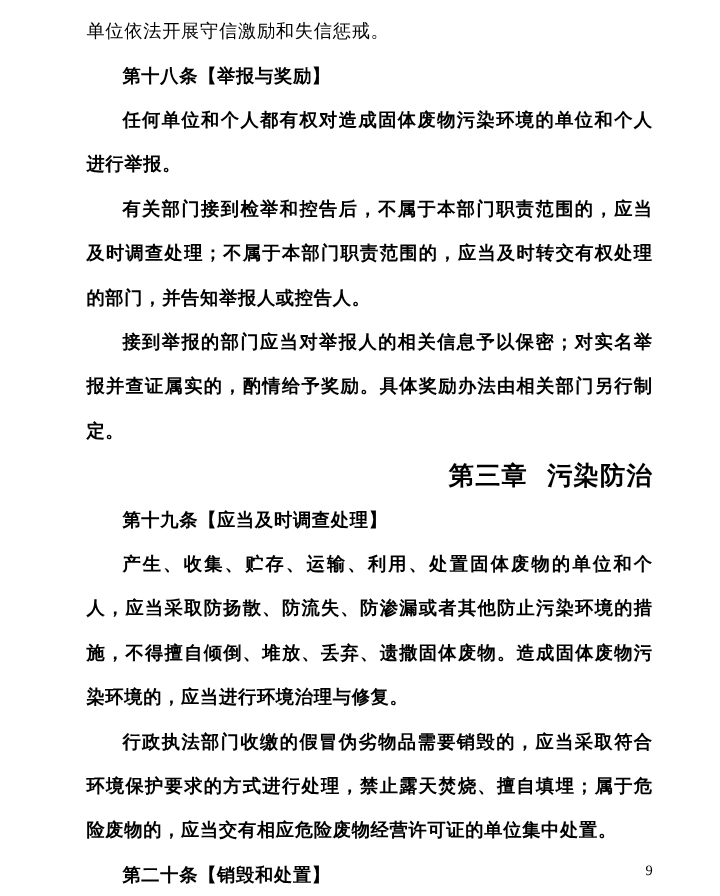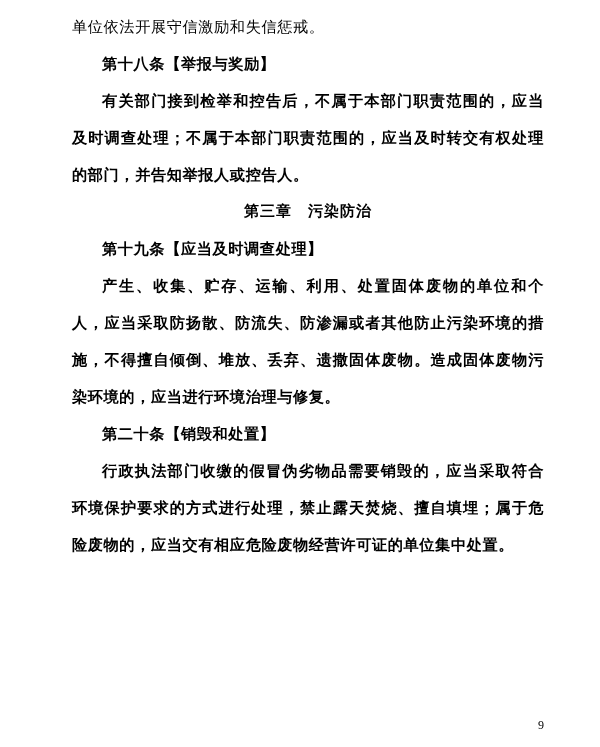--- a/index.html
+++ b/index.html
@@ -29,24 +29,24 @@
     text-justify: inter-ideograph;
     letter-spacing: 0.6px;
     margin: 0;
     text-indent: 0;
   }
   .indent {
     text-indent: 30px;
     font-weight: bold;
   }
   .heading {
-    font-size: 15px;
+    font-size: 21px;
     line-height: 37px;
     font-weight: bold;
-    text-align: center;
+    text-align: right;
     letter-spacing: 1px;
     margin: 0;
   }
   .heading .gap {
     display: inline-block;
     width: 16px;
   }
   .page-number {
     position: absolute;
     right: 40px;
@@ -58,31 +58,33 @@
 </style>
 </head>
 <body>
 
 <div class="page">
 
   <p class="para">单位依法开展守信激励和失信惩戒。</p>
 
   <p class="para indent">第十八条【举报与奖励】</p>
 
+  <p class="para indent">任何单位和个人都有权对造成固体废物污染环境的单位和个人进行举报。</p>
 
   <p class="para indent">有关部门接到检举和控告后，不属于本部门职责范围的，应当及时调查处理；不属于本部门职责范围的，应当及时转交有权处理的部门，并告知举报人或控告人。</p>
 
+  <p class="para indent">接到举报的部门应当对举报人的相关信息予以保密；对实名举报并查证属实的，酌情给予奖励。具体奖励办法由相关部门另行制定。</p>
 
   <p class="heading">
     <span>第三章</span><span class="gap"></span><span>污染防治</span>
   </p>
 
 
   <p class="para indent">第十九条【应当及时调查处理】</p>
 
   <p class="para indent">产生、收集、贮存、运输、利用、处置固体废物的单位和个人，应当采取防扬散、防流失、防渗漏或者其他防止污染环境的措施，不得擅自倾倒、堆放、丢弃、遗撒固体废物。造成固体废物污染环境的，应当进行环境治理与修复。</p>
 
+  <p class="para indent">行政执法部门收缴的假冒伪劣物品需要销毁的，应当采取符合环境保护要求的方式进行处理，禁止露天焚烧、擅自填埋；属于危险废物的，应当交有相应危险废物经营许可证的单位集中处置。</p>
+
   <p class="para indent">第二十条【销毁和处置】</p>
-
-  <p class="para indent">行政执法部门收缴的假冒伪劣物品需要销毁的，应当采取符合环境保护要求的方式进行处理，禁止露天焚烧、擅自填埋；属于危险废物的，应当交有相应危险废物经营许可证的单位集中处置。</p>
 
   <div class="page-number">9</div>
 </div>
 
 </body></html>

